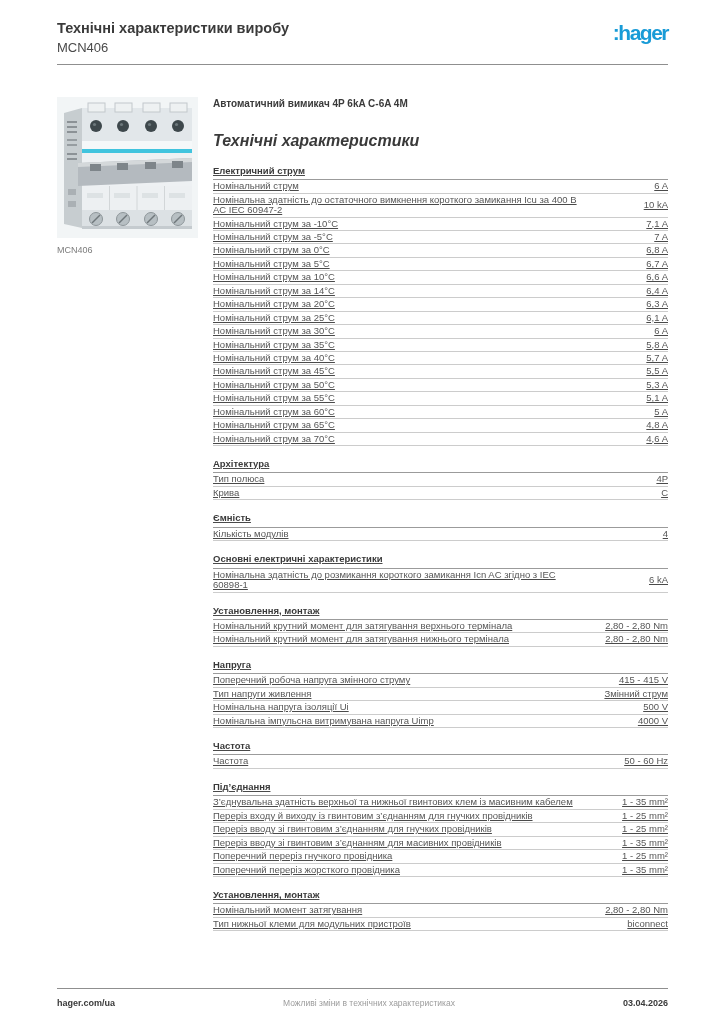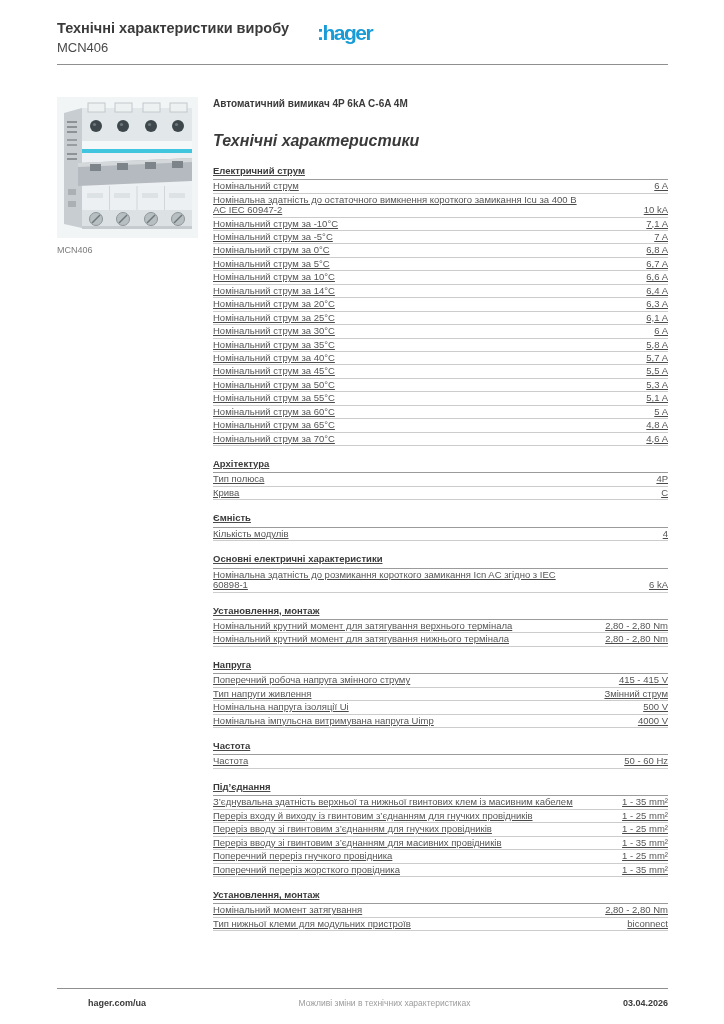--- a/index.html
+++ b/index.html
@@ -3,21 +3,21 @@
 <meta charset="utf-8">
 <style>
   * { box-sizing: border-box; }
   html, body { margin: 0; padding: 0; background: #ffffff; }
   .page {
     width: 724px; height: 1024px; position: relative; background: #ffffff;
     font-family: "Liberation Sans", sans-serif; color: #4a4a4a;
     padding: 20px 56px 0 57px; overflow: hidden;
   }
   
-  .hdr { display: flex; align-items: flex-start; gap: 28px; }
+  .hdr { display: flex; justify-content: space-between; align-items: flex-start; gap: 28px; }
   .hdr-title { font-size: 14.5px; font-weight: bold; color: #3a3a3a; margin: 0; line-height: 1.15; }
   .hdr-sub { font-size: 13px; color: #4a4a4a; margin-top: 3px; }
   .logo { font-size: 21px; font-weight: bold; letter-spacing: -1.5px; line-height: 1; margin-top: 2px; }
   .hdr-rule { border: 0; border-top: 1px solid #8f8f8f; margin: 9px 0 0 0; }
   
   .main { display: flex; margin-top: 32px; }
   .aside { width: 141px; flex-shrink: 0; margin-right: 15px; }
   .photo { width: 141px; height: 141px; background: #f2f5f6; }
   .photo svg { display: block; }
   .photo-caption { font-size: 9px; color: #7c7c7c; margin-top: 7px; }
@@ -25,33 +25,33 @@
   .product-name { font-size: 10px; font-weight: bold; color: #3a3a3a; margin: 1px 0 0 0; line-height: 1.2; }
   .specs-title { font-size: 16px; font-weight: bold; color: #3a3a3a; margin: 21px 0 0 0; line-height: 1.2; font-style: italic; }
   #sections { margin-top: 16px; }
   .spec-section { margin-top: 13px; text-decoration: underline; }
   .spec-section:first-child { margin-top: 0; }
   .section-title {
     font-size: 9.5px; font-weight: bold; color: #3a3a3a; margin: 0;
     padding-bottom: 3px; border-bottom: 1px solid #9b9b9b; line-height: 1.1;
   }
   .spec-row {
-    display: flex; justify-content: space-between; align-items: flex-end;
+    display: flex; justify-content: space-between; align-items: center;
     border-bottom: 1px solid #cccccc; padding: 1px 0; font-size: 9.5px;
     line-height: 1.1; color: #565656;
   }
   .spec-row .label { max-width: 82%; }
   .spec-row .value { white-space: nowrap; text-align: right; padding-left: 8px; }
   
   .ftr {
     position: absolute; left: 57px; right: 56px; bottom: 16px;
     border-top: 1px solid #8f8f8f; padding-top: 9px;
     display: flex; justify-content: space-between; align-items: baseline;
   }
-  .ftr-left  { font-size: 9px; font-weight: bold; color: #3a3a3a; margin-left: 31px; }
+  .ftr-left  { font-size: 9px; font-weight: bold; color: #3a3a3a; }
   .ftr-center{ font-size: 8.5px; color: #9c9c9c; }
   .ftr-right { font-size: 9px; font-weight: bold; color: #3a3a3a; }
 </style>
 </head>
 <body>
 
 <div class="page">
 
   <header class="hdr">
     <div>

